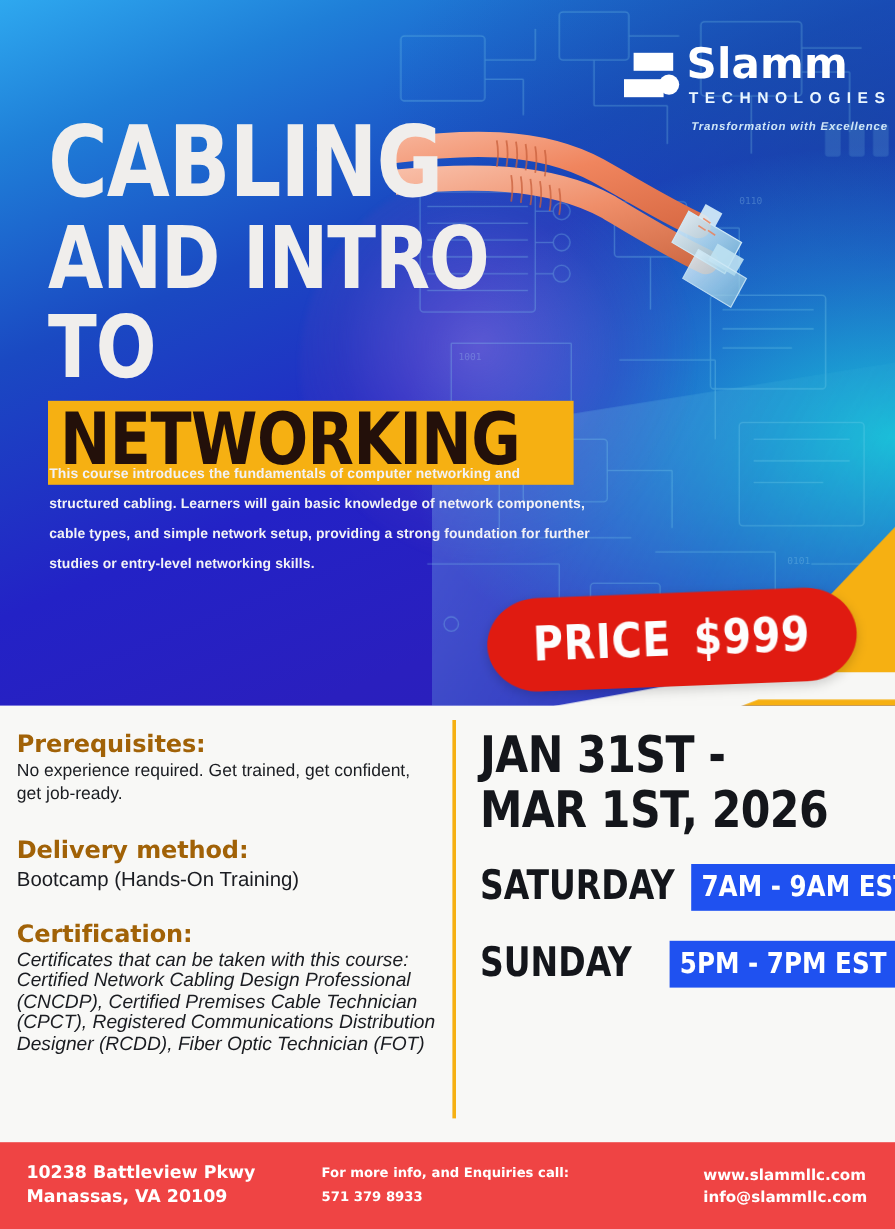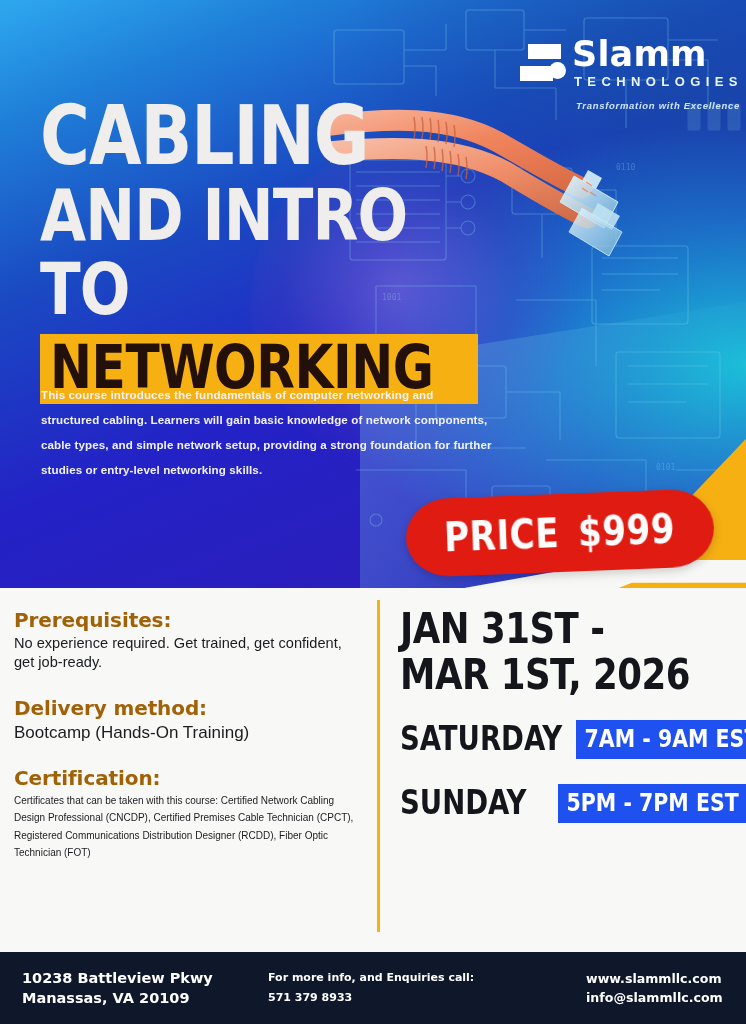--- a/index.html
+++ b/index.html
@@ -118,21 +118,21 @@
     position:absolute;left:377px;top:12px;width:3px;height:332px;background:#f6b012;
   }
 
   .left-col{position:absolute;left:14px;top:20px;width:350px;color:#16181d;}
   .sec-head{
     color:#a16207;font-size:20px;font-weight:700;letter-spacing:-.1px;margin:0 0 2px 0;
     font-family:"DejaVu Sans",sans-serif;
   }
   .sec-body{font-size:14.6px;line-height:19px;margin:0;color:#1a1c21;}
   .sec-body.big{font-size:17px;line-height:22px;}
-  .sec-body.small{font-size:10px;line-height:17.4px;}
+  .sec-body.small{font-size:16px;line-height:17.4px;font-style:italic;}
   .gap1{height:24px;}
   .gap2{height:22px;}
 
   .right-col{position:absolute;left:400px;top:18px;width:335px;}
   .date-line{
     color:#14161b;font-size:42px;line-height:46px;font-weight:700;letter-spacing:-.5px;
     font-family:"DejaVu Sans Condensed","Liberation Sans",sans-serif;transform:scaleX(.94);
     transform-origin:left center;white-space:nowrap;
   }
   .sched{margin-top:22px;display:flex;align-items:flex-start;}
@@ -147,21 +147,21 @@
     padding:6px 9px 7px 9px;white-space:nowrap;
     font-family:"DejaVu Sans Condensed","Liberation Sans",sans-serif;
     transform:scaleX(.95);transform-origin:left center;
   }
   .sched.sat .sched-day{width:176px;}
   .sched.sun .sched-day{width:150px;}
   .sched.sun .sched-time{margin-left:18px;}
 
   
   .footer{
-    position:absolute;left:0;top:952px;width:746px;height:72px;background:#0f172a;color:#fff;
+    position:absolute;left:0;top:952px;width:746px;height:72px;background:#ef4444;color:#fff;
   }
   .f-addr{position:absolute;left:22px;top:16px;font-size:14.5px;line-height:20px;font-weight:700;font-family:"DejaVu Sans",sans-serif;}
   .f-mid{position:absolute;left:268px;top:16px;font-size:11px;line-height:20px;font-weight:700;font-family:"DejaVu Sans",sans-serif;}
   .f-right{position:absolute;left:586px;top:17px;font-size:12.6px;line-height:19px;font-weight:700;font-family:"DejaVu Sans",sans-serif;}
   .f-right a{color:#fff;text-decoration:none;display:block;}
 </style>
 </head>
 <body>
 
 <div class="flyer">

